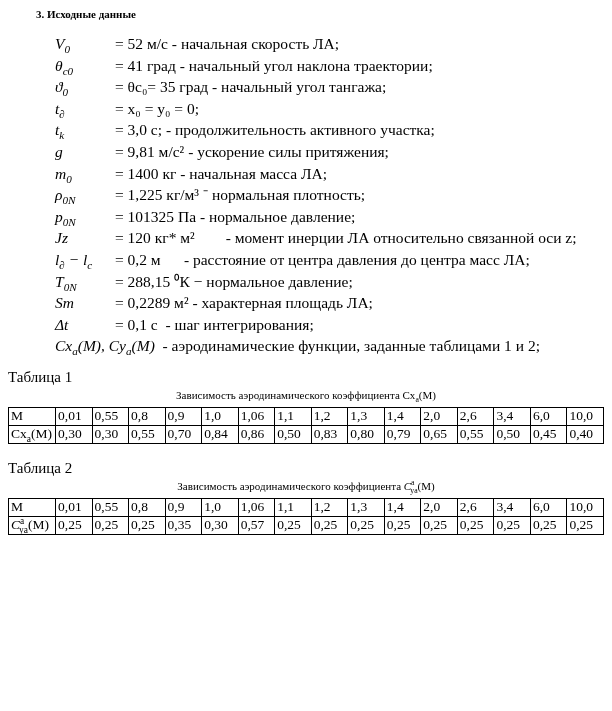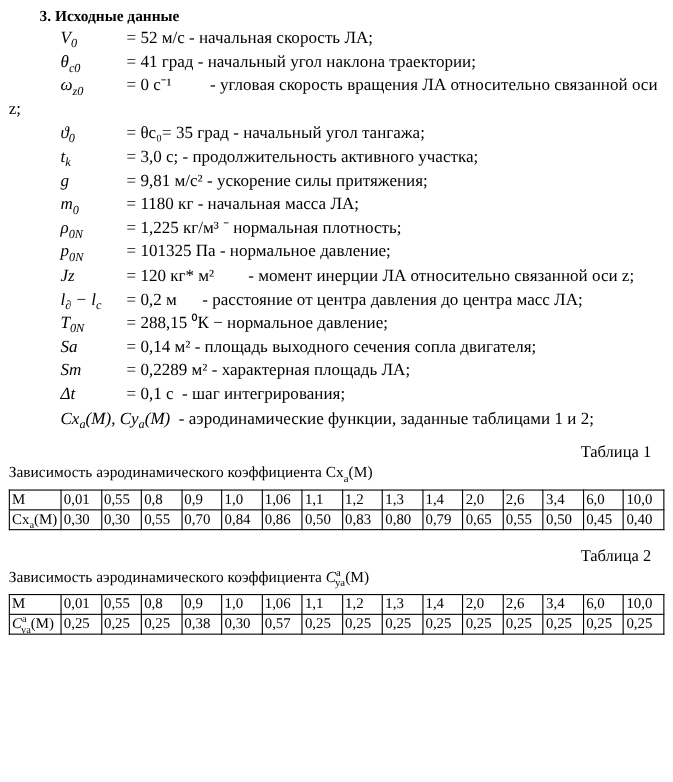--- a/index.html
+++ b/index.html
@@ -2,58 +2,57 @@
 <html><head>
 <meta charset="utf-8">
 <style>
   *{box-sizing:border-box}
   html,body{margin:0;padding:0;background:#fff}
   .page{
     width:612px;min-height:711px;background:#fff;color:#000;
     font-family:"Liberation Serif",serif;font-size:15.5px;
     padding:6px 8px 10px 8px;
   }
-  .title{font-weight:700;font-size:14px;margin:2px 0 0 28px}
+  .title{font-weight:700;font-size:11px;margin:2px 0 13px 28px}
   .params{}
   .param{margin:0;text-indent:47px;line-height:21.6px}
   .param .sym{display:inline-block;min-width:60px;text-indent:0;font-style:italic}
   .param .sym i{font-style:italic}
   .param .sym sub{font-size:0.72em;font-style:italic}
   sub,sup{line-height:0}
-  .tbl-label{text-align:right;padding-right:12px;margin-top:12px;font-size:15px}
+  .tbl-label{padding-right:12px;margin-top:12px;font-size:15px}
   .tbl-label.second{margin-top:16px}
-  .tbl-caption{margin:3px 0 6px 0;font-size:14px}
+  .tbl-caption{text-align:center;margin:3px 0 6px 0;font-size:11px}
   .tbl-caption sub,.tbl-caption sup{font-size:0.7em}
   .data-table{width:100%;border-collapse:collapse;table-layout:fixed;font-size:13.5px}
   .data-table td{border:1px solid #000;padding:0 2px 1px 2px;line-height:16px;white-space:nowrap;overflow:hidden;text-align:left}
   .data-table td.rowlbl{width:47px}
   .data-table sub,.data-table sup{font-size:0.7em}
   .stacked-sub{margin-left:-0.55em}
 </style>
 </head>
 <body>
 
 <div class="page">
 
   <div class="title">3.  Исходные данные</div>
 
   <div class="params" id="params">
       <p class="param"><span class="sym"><i>V</i><sub>0</sub></span><span class="rest">= 52 м/с - начальная скорость ЛА;</span></p>
       <p class="param"><span class="sym"><i>θ</i><sub>c0</sub></span><span class="rest">= 41 град - начальный угол наклона траектории;</span></p>
-      <p class="param"><span class="sym"><i>ω</i><sub>z0</sub></span><span class="rest">= 0 с⁻¹&nbsp;&nbsp;&nbsp;&nbsp;&nbsp;&nbsp;&nbsp;&nbsp; - угловая скорость вращения ЛА относительно связанной оси z;</span></p>
       <p class="param"><span class="sym"><i>ϑ</i><sub>0</sub></span><span class="rest">= θc₀= 35 град - начальный угол тангажа;</span></p>
+      <p class="param"><span class="sym"><i>t</i><sub>∂</sub></span><span class="rest">= x₀ = y₀ = 0;</span></p>
       <p class="param"><span class="sym"><i>t</i><sub>k</sub></span><span class="rest">= 3,0 с; - продолжительность активного участка;</span></p>
       <p class="param"><span class="sym"><i>g</i></span><span class="rest">= 9,81 м/с² - ускорение силы притяжения;</span></p>
-      <p class="param"><span class="sym"><i>m</i><sub>0</sub></span><span class="rest">= 1180 кг - начальная масса ЛА;</span></p>
+      <p class="param"><span class="sym"><i>m</i><sub>0</sub></span><span class="rest">= 1400 кг - начальная масса ЛА;</span></p>
       <p class="param"><span class="sym"><i>ρ</i><sub>0N</sub></span><span class="rest">= 1,225 кг/м³ ⁻ нормальная плотность;</span></p>
       <p class="param"><span class="sym"><i>p</i><sub>0N</sub></span><span class="rest">= 101325 Па - нормальное давление;</span></p>
       <p class="param"><span class="sym"><i>Jz</i></span><span class="rest">= 120 кг* м²&nbsp;&nbsp;&nbsp;&nbsp;&nbsp;&nbsp;&nbsp; - момент инерции ЛА относительно связанной оси z;</span></p>
       <p class="param"><span class="sym"><i>l</i><sub>∂</sub><i> − </i><i>l</i><sub>c</sub></span><span class="rest">= 0,2 м&nbsp;&nbsp;&nbsp;&nbsp;&nbsp; - расстояние от центра давления до центра масс ЛА;</span></p>
       <p class="param"><span class="sym"><i>T</i><sub>0N</sub></span><span class="rest">= 288,15 ⁰К − нормальное давление;</span></p>
-      <p class="param"><span class="sym"><i>Sa</i></span><span class="rest">= 0,14 м² - площадь выходного сечения сопла двигателя;</span></p>
       <p class="param"><span class="sym"><i>Sm</i></span><span class="rest">= 0,2289 м² - характерная площадь ЛА;</span></p>
       <p class="param"><span class="sym"><i>Δt</i></span><span class="rest">= 0,1 с&nbsp; - шаг интегрирования;</span></p>
       <p class="param"><span class="sym"><i>Cx</i><sub>a</sub><i>(M), Cy</i><sub>a</sub><i>(M)</i></span><span class="rest">&nbsp;&nbsp;- аэродинамические функции, заданные таблицами 1 и 2;</span></p>
     </div>
 
   <div class="tbl-label">Таблица 1</div>
   <div class="tbl-caption"><span>Зависимость аэродинамического коэффициента </span><span><span>Cx</span><sub>a</sub><span>(M)</span></span></div>
   <table class="data-table">
     <tbody>
       <tr>
@@ -115,21 +114,21 @@
           <td>2,6</td>
           <td>3,4</td>
           <td>6,0</td>
           <td>10,0</td>
         </tr>
       <tr>
         <td class="rowlbl"><i>C</i><sup>a</sup><sub class="stacked-sub">ya</sub><span>(M)</span></td>
       <td>0,25</td>
           <td>0,25</td>
           <td>0,25</td>
-          <td>0,38</td>
+          <td>0,35</td>
           <td>0,30</td>
           <td>0,57</td>
           <td>0,25</td>
           <td>0,25</td>
           <td>0,25</td>
           <td>0,25</td>
           <td>0,25</td>
           <td>0,25</td>
           <td>0,25</td>
           <td>0,25</td>

